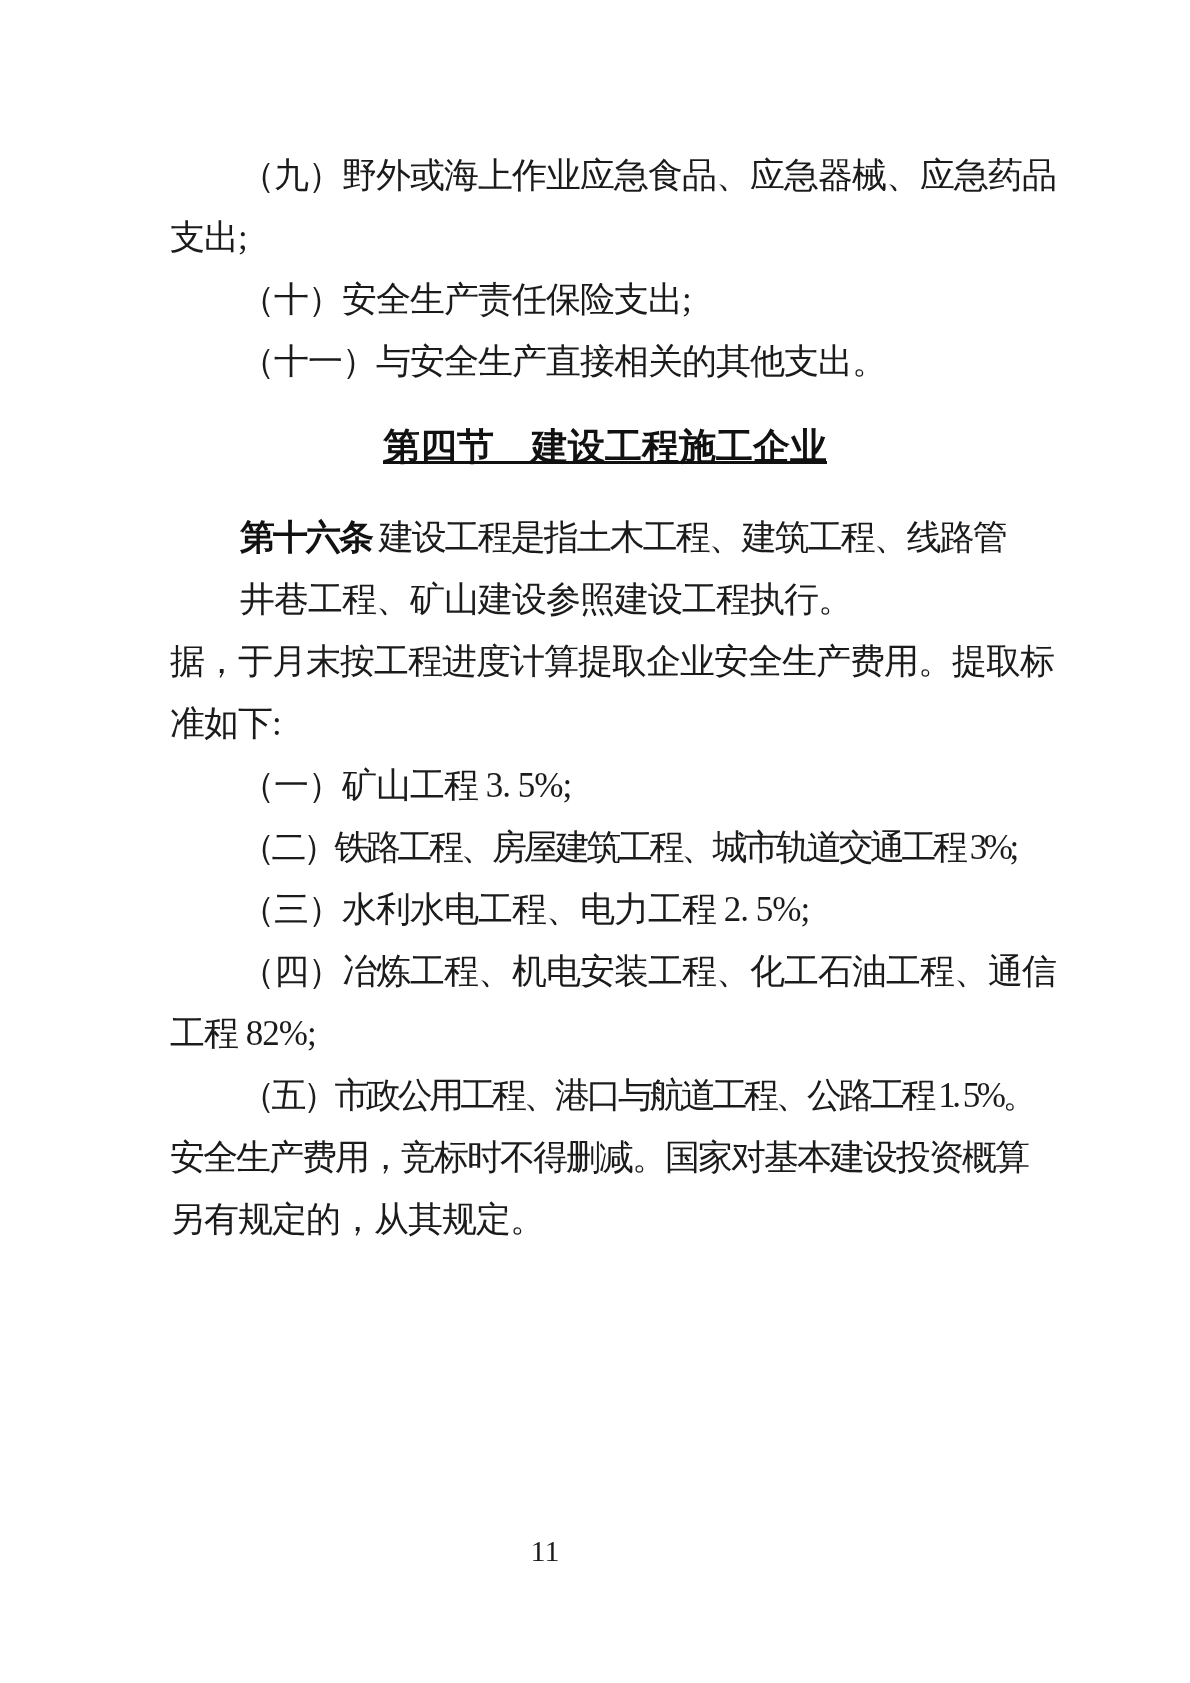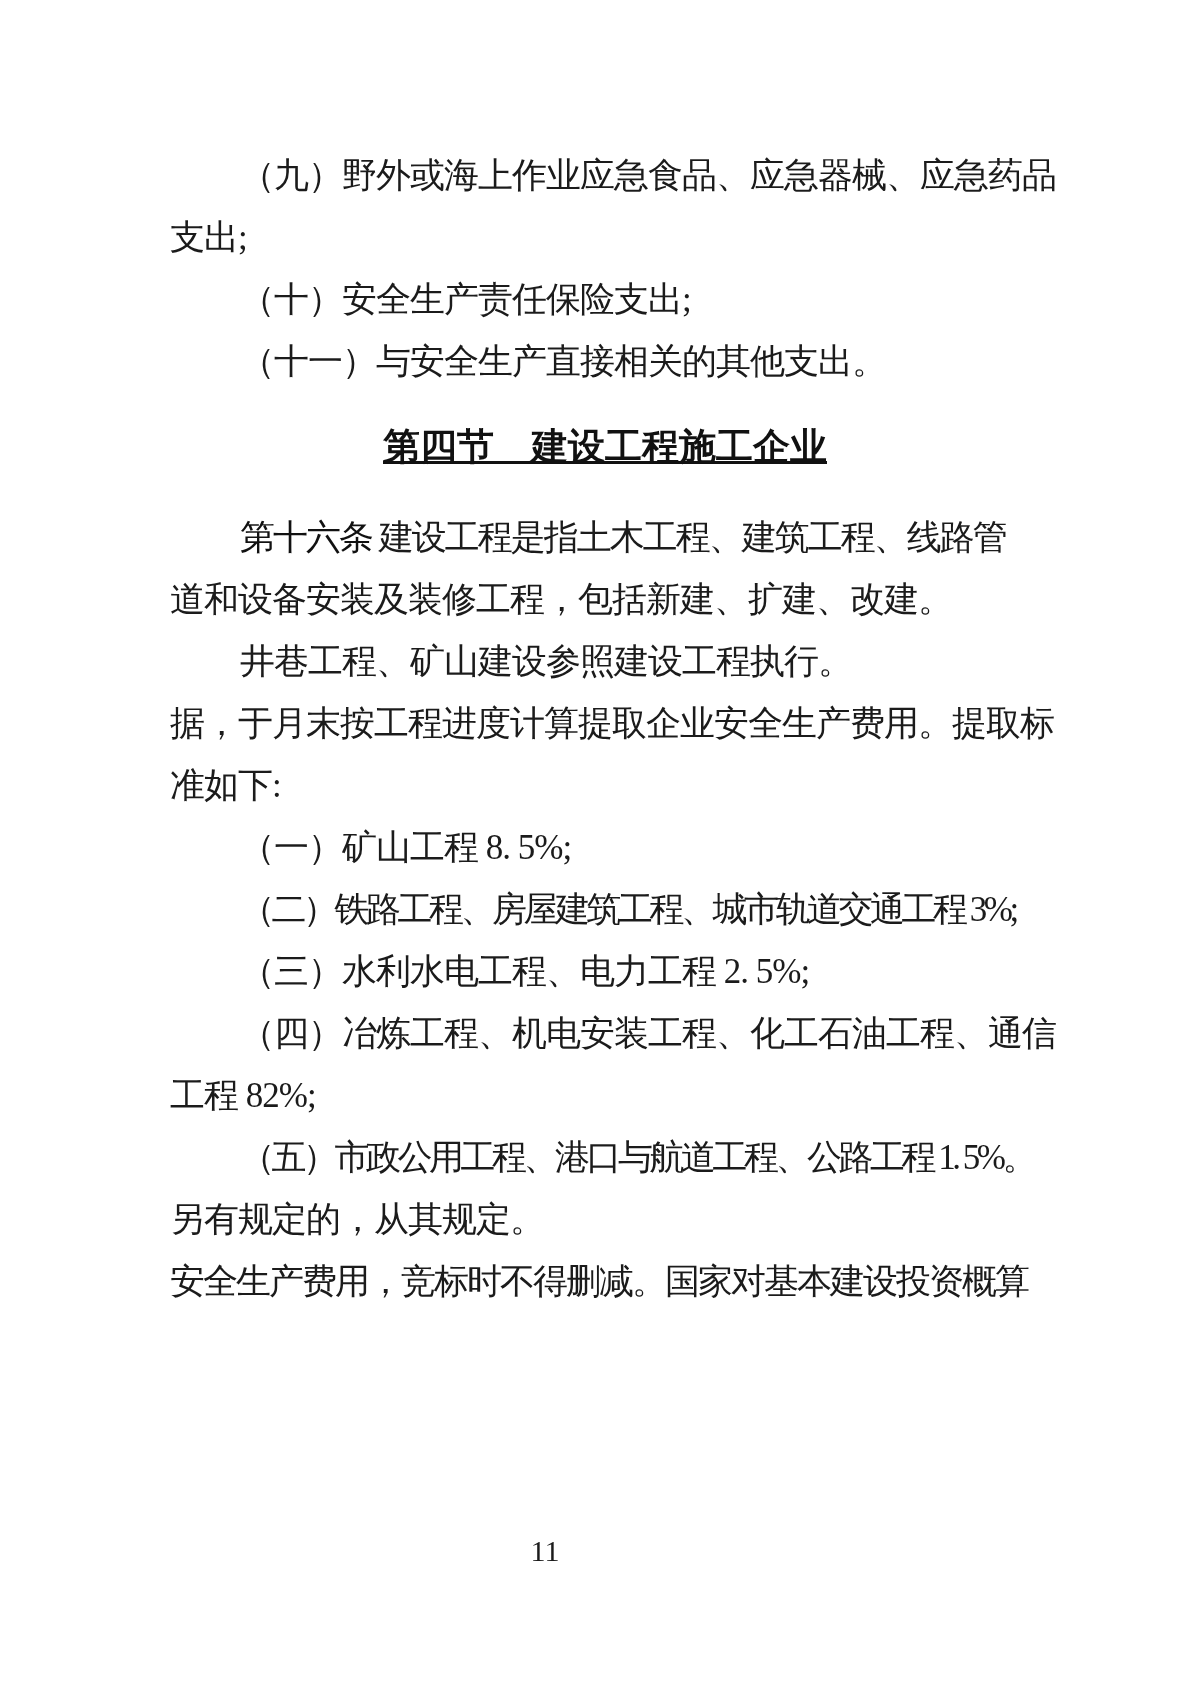--- a/index.html
+++ b/index.html
@@ -37,21 +37,21 @@
     line-height: 62px;
     margin: 23px 0 28px 0;
     text-align: center;
     color: #111111;
     letter-spacing: 0;
     white-space: nowrap;
     text-decoration: underline;
   }
   .term {
     font-family: "Liberation Sans", "DejaVu Sans", sans-serif;
-    font-weight: 400;
+    font-weight: 700;
     color: #111111;
   }
   .page-number {
     position: absolute;
     top: 1534px;
     left: 0;
     width: 100%;
     text-align: center;
     font-size: 30px;
     color: #1b1b1b;
@@ -65,29 +65,28 @@
   <main class="text-block">
 
     <div class="line indent">（九）野外或海上作业应急食品、应急器械、应急药品</div>
     <div class="line">支出;</div>
     <div class="line indent">（十）安全生产责任保险支出;</div>
     <div class="line indent">（十一）与安全生产直接相关的其他支出。</div>
 
     <h2 class="heading">第四节　建设工程施工企业</h2>
 
     <div class="line indent semi"><span class="term">第十六条</span><span> 建设工程是指土木工程、建筑工程、线路管</span></div>
-    <div class="line">道和设备安装及装修工程，包括新建、扩建、改建。</div>
     <div class="line indent">井巷工程、矿山建设参照建设工程执行。</div>
     <div class="line">据，于月末按工程进度计算提取企业安全生产费用。提取标</div>
     <div class="line">准如下:</div>
-    <div class="line indent">（一）矿山工程 8. 5%;</div>
+    <div class="line indent">（一）矿山工程 3. 5%;</div>
     <div class="line indent tight">（二）铁路工程、房屋建筑工程、城市轨道交通工程 3%;</div>
     <div class="line indent">（三）水利水电工程、电力工程 2. 5%;</div>
     <div class="line indent">（四）冶炼工程、机电安装工程、化工石油工程、通信</div>
     <div class="line">工程 82%;</div>
     <div class="line indent tight">（五）市政公用工程、港口与航道工程、公路工程 1. 5%。</div>
+    <div class="line semi">安全生产费用，竞标时不得删减。国家对基本建设投资概算</div>
     <div class="line">另有规定的，从其规定。</div>
-    <div class="line semi">安全生产费用，竞标时不得删减。国家对基本建设投资概算</div>
 
   </main>
 
   <footer class="page-number">11</footer>
 </div>
 
 </body></html>

